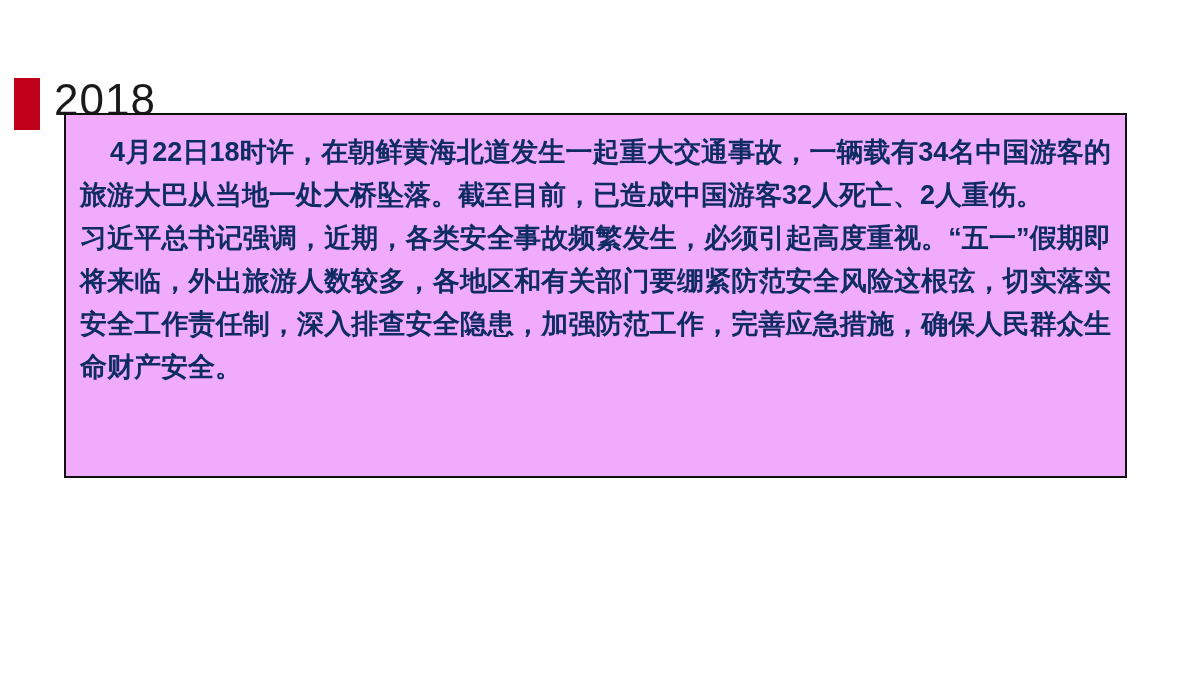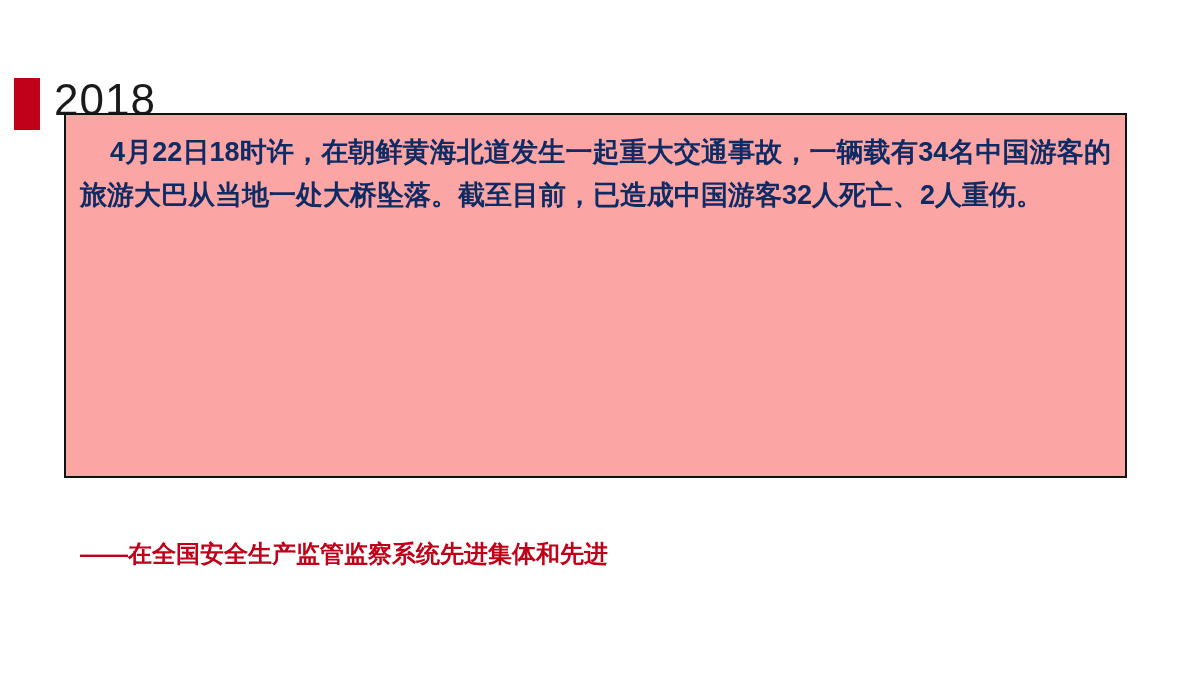--- a/index.html
+++ b/index.html
@@ -65,21 +65,21 @@
 
   
   .quote-box {
     position: absolute;
     left: 64px;
     top: 113px;
     width: 1063px;
     height: 365px;
     border: 2px solid #111111;
     box-sizing: border-box;
-    background: #fca5a5;
+    background: #f0abfc;
   }
 
   .quote-inner {
     padding: 16px 14px 10px 14px;
   }
 
   .para {
     color: #0E2B63;
     font-family: "Liberation Sans", sans-serif;
     font-weight: bold;
@@ -119,20 +119,20 @@
 <div class="slide">
 
   <div class="header">
     <div class="red-marker"></div>
     <div class="year">2018</div>
   </div>
 
   <div class="quote-box">
     <div class="quote-inner">
       <p class="para first">4月22日18时许，在朝鲜黄海北道发生一起重大交通事故，一辆载有34名中国游客的旅游大巴从当地一处大桥坠落。截至目前，已造成中国游客32人死亡、2人重伤。</p>
+      <p class="para">习近平总书记强调，近期，各类安全事故频繁发生，必须引起高度重视。“五一”假期即将来临，外出旅游人数较多，各地区和有关部门要绷紧防范安全风险这根弦，切实落实安全工作责任制，深入排查安全隐患，加强防范工作，完善应急措施，确保人民群众生命财产安全。</p>
     </div>
   </div>
 
   <div class="attribution">
-    <span class="line">——在全国安全生产监管监察系统先进集体和先进</span>
   </div>
 
 </div>
 
 </body></html>

